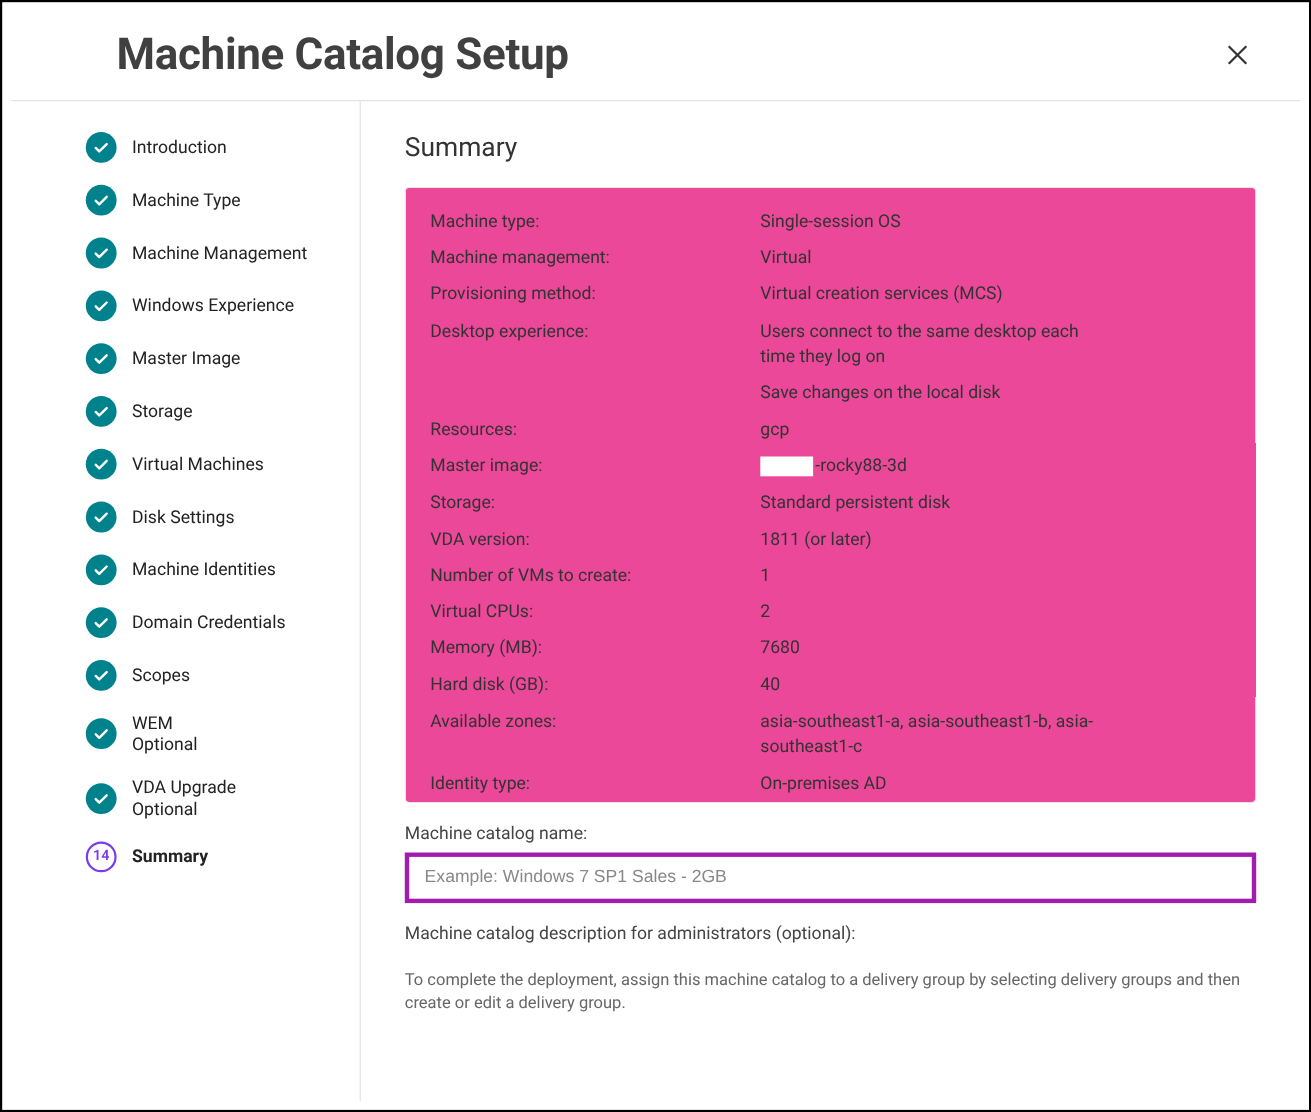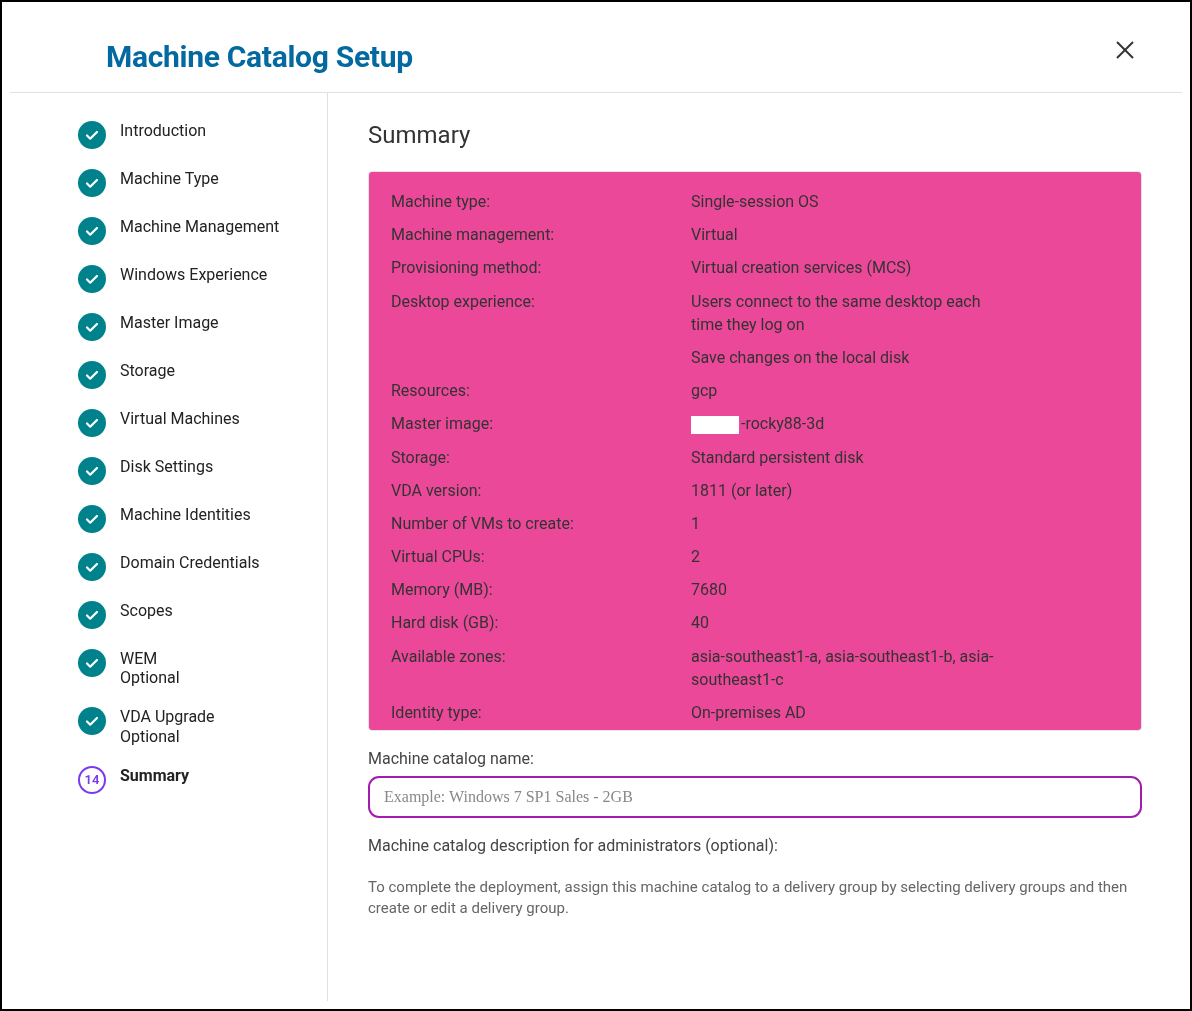--- a/index.html
+++ b/index.html
@@ -20,25 +20,24 @@
       flex-direction: column;
     }
     .header {
       display: flex;
       justify-content: space-between;
       align-items: center;
       padding: 16px 40px 18px 96px;
       border-bottom: 1px solid #e0e0e0;
     }
     .header h1 {
-      font-size: 30px;
+      font-size: 40px;
       font-weight: 700;
-      color: #0369a1;
+      color: #404040;
       letter-spacing: -0.3px;
-      margin-top: 13px;
     }
     .close-btn {
       border: none;
       background: none;
       cursor: pointer;
       padding: 6px;
       color: #444;
     }
     .close-btn svg { display: block; }
     .body {
@@ -47,21 +46,21 @@
       min-height: 0;
     }
     .sidebar {
       width: 318px;
       border-right: 1px solid #e0e0e0;
       padding: 28px 20px 20px 68px;
       flex-shrink: 0;
     }
     .step {
       display: flex;
-      align-items: flex-start;
+      align-items: center;
       gap: 14px;
       margin-bottom: 20px;
       cursor: pointer;
     }
     .step-icon {
       width: 28px;
       height: 28px;
       border-radius: 50%;
       display: flex;
       align-items: center;
@@ -146,27 +145,26 @@
       margin-right: 2px;
     }
     .field-label {
       font-size: 16px;
       color: #444;
       margin-top: 18px;
       margin-bottom: 8px;
     }
     .text-input {
       width: 100%;
-      border: 2px solid #a21caf;
-      border-radius: 11px;
+      border: 4px solid #a21caf;
+      border-radius: 0;
       padding: 10px 14px;
       font-size: 16px;
       color: #333;
       background: #fff;
-      font-family: Liberation Serif, serif;
     }
     .text-input::placeholder {
       color: #888;
     }
     .footer-text {
       font-size: 15px;
       color: #666;
       margin-top: 14px;
       line-height: 1.4;
     }

